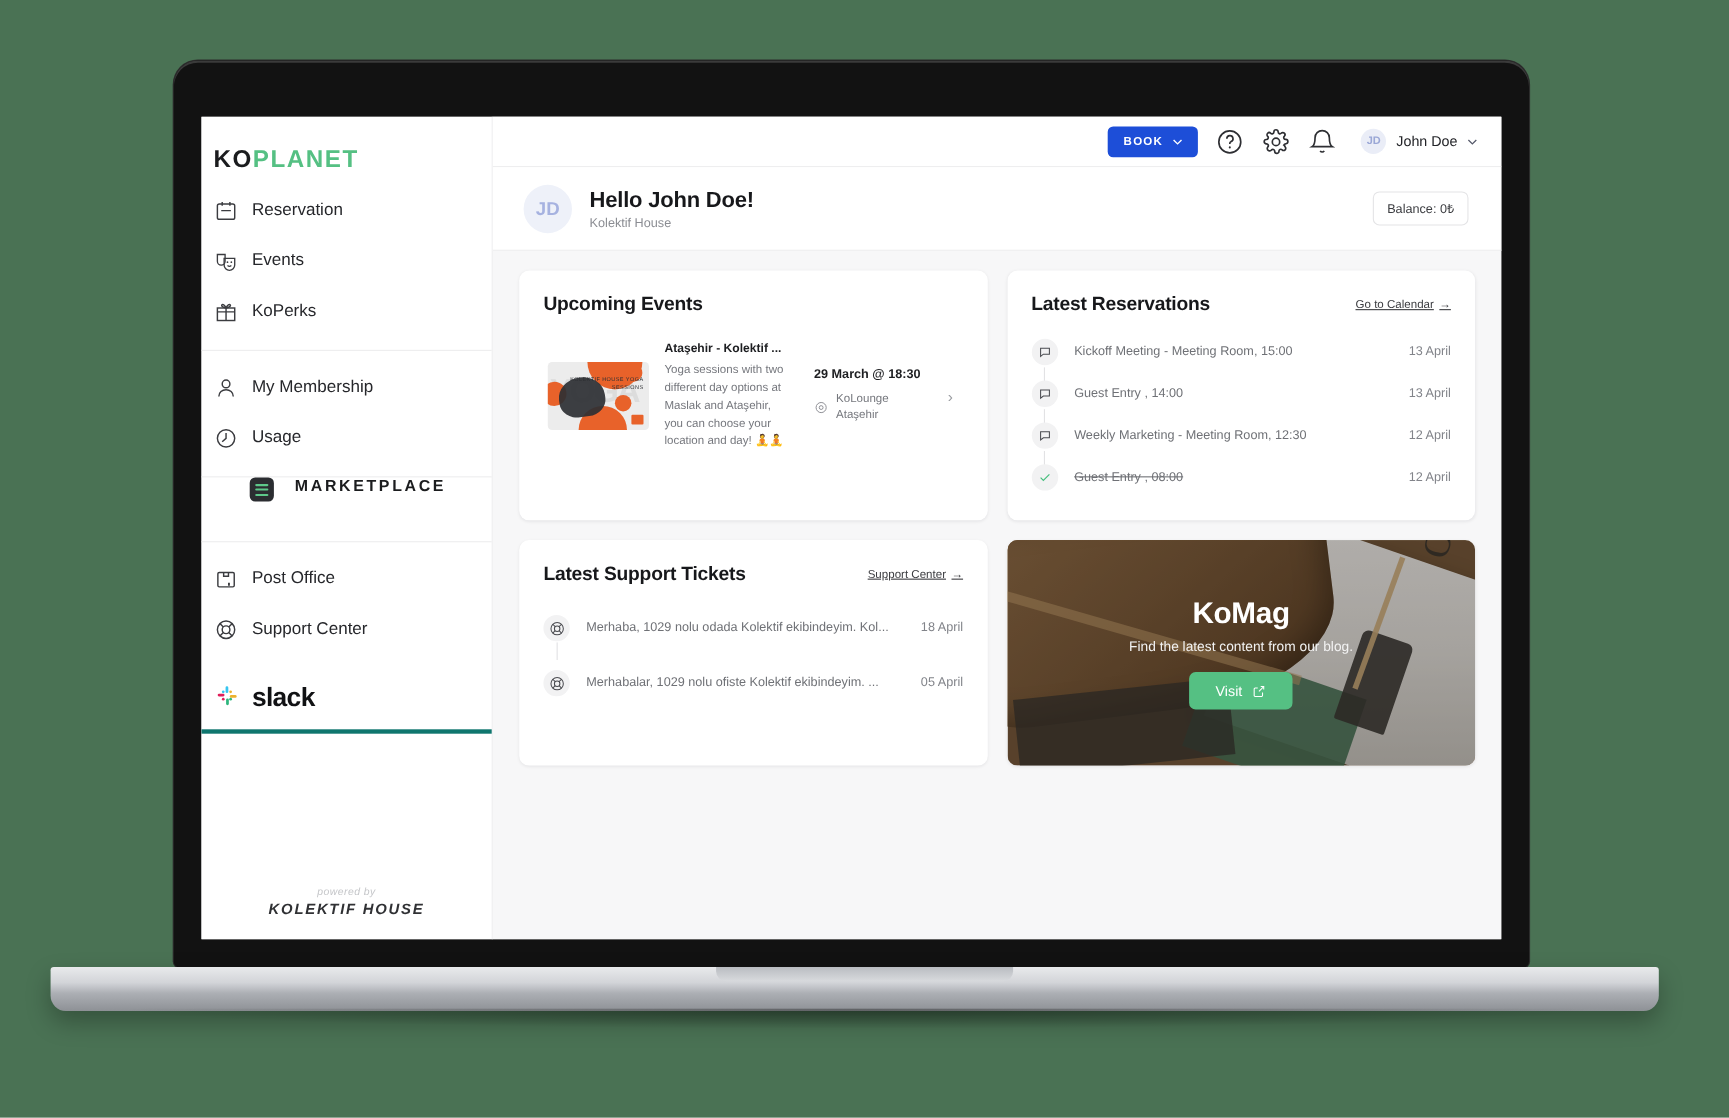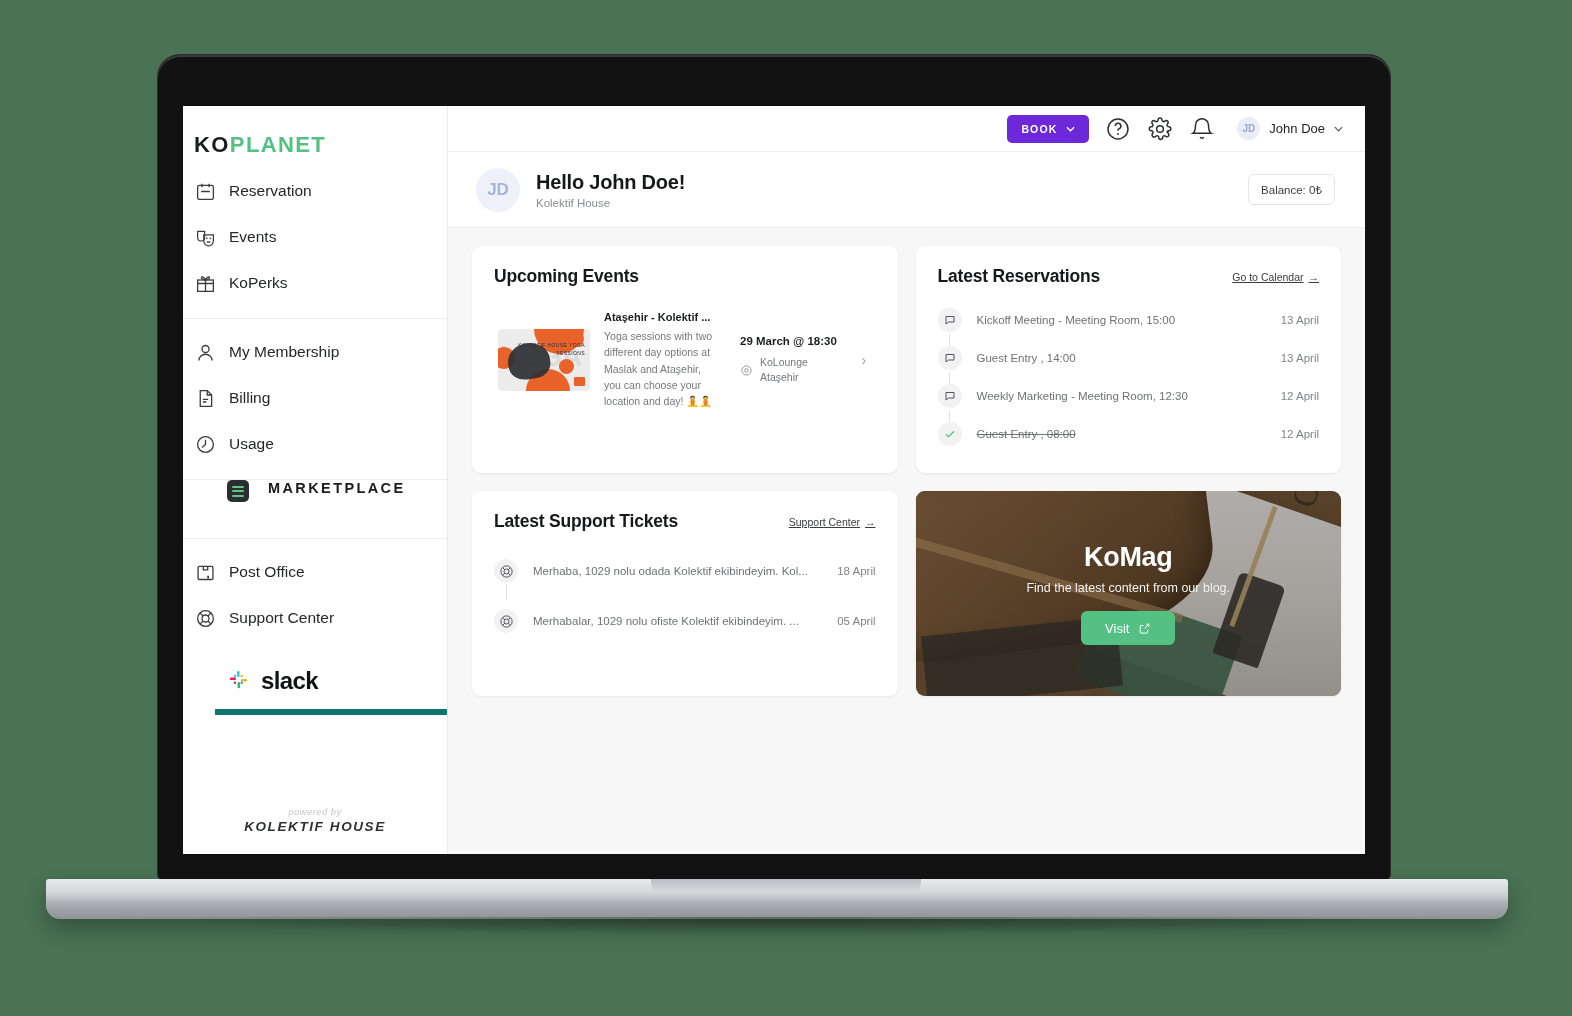--- a/index.html
+++ b/index.html
@@ -78,40 +78,40 @@
 
   .mkt-group { border-top: 1px solid #ededee; border-bottom: 1px solid #ededee; }
   .mkt-item { display:flex; align-items:flex-start; gap: 19px; height: 58px; padding-left: 12px; cursor:pointer;margin-left:32px; }
   .mkt-badge {
     width: 22px; height: 22px; border-radius: 5px; background:#2b2d31;
     display:flex; flex-direction:column; justify-content:center; align-items:center; gap:2.5px; flex:none;
   }
   .mkt-badge i { display:block; width: 12px; height: 2px; border-radius: 1px; background:#5ec88a; }
   .mkt-label { font-size: 14.5px; letter-spacing: 2.4px; font-weight: 700; color:#1b1c1e; }
 
-  .slack-group { border-bottom: 6px solid #0f766e; padding: 14px 0 14px 0; margin-left: 32px; }
+  .slack-group { border-bottom: 4px solid #0f766e; padding: 14px 0 14px 0; }
   .slack-row { display:flex; align-items:center; gap: 11px; padding-left: 12px; cursor:pointer; }
   .slack-word { font-size: 24px; font-weight: 700; letter-spacing:-.6px; color:#111214; }
 
   .side-spacer { flex: 1 1 auto; }
   .side-footer { padding-bottom: 20px; text-align:center;font-style:italic; }
   .pw { font-size: 9.5px; color:#c6c7ca; letter-spacing: .4px; }
   .kh { font-size: 13.5px; font-weight: 700; letter-spacing: 1.6px; color:#303134; margin-top:2px; }
 
   
   .main { flex: 1 1 auto; display:flex; flex-direction:column; min-width:0; background:#f7f7f8; }
 
   .topbar {
     height: 46px; background:#fff; border-bottom:1px solid #ededee;
     display:flex; align-items:center; justify-content:flex-end; gap: 16px;
     padding-right: 22px; flex:none;
   }
   .book-btn {
     display:flex; align-items:center; gap:9px;
-    background:#6d28d9; color:#fff;
+    background:#1d4ed8; color:#fff;
     border:none; border-radius:5px;
     height:28px; padding:0 14px;
     font-size:10.5px; font-weight:700; letter-spacing:1.1px;
     font-family:inherit; cursor:pointer;
   }
   .icon-btn { width:26px; height:26px; color:#2e2f33; cursor:pointer; display:block; }
   .icon-btn svg { width:100%; height:100%; display:block; }
   .user-chip { display:flex; align-items:center; gap:9px; cursor:pointer; margin-left: 6px; }
   .avatar-sm {
     width:23px;height:23px;border-radius:50%;background:#eaedf7;color:#9aa7d6;
@@ -280,30 +280,20 @@
 
           <nav class="nav-group">
             <div class="nav-item">
               <span class="nav-ico">
                 <svg viewBox="0 0 24 24" fill="none" stroke="currentColor" stroke-width="1.5">
                     <circle cx="12" cy="8" r="4"></circle>
                     <path d="M4.5 21c0-4.2 3.4-7 7.5-7s7.5 2.8 7.5 7"></path>
                   </svg>
               </span>
               <span>My Membership</span>
-            </div>
-            <div class="nav-item">
-              <span class="nav-ico">
-                <svg viewBox="0 0 24 24" fill="none" stroke="currentColor" stroke-width="1.5">
-                    <path d="M6 3h8l5 5v13H6z"></path>
-                    <path d="M14 3v5h5"></path>
-                    <path d="M9 13h6M9 16h4"></path>
-                  </svg>
-              </span>
-              <span>Billing</span>
             </div>
             <div class="nav-item">
               <span class="nav-ico">
                 <svg viewBox="0 0 24 24" fill="none" stroke="currentColor" stroke-width="1.5">
                     <circle cx="12" cy="12" r="9"></circle>
                     <path d="M12 6.5V12l-4 3.5"></path>
                   </svg>
               </span>
               <span>Usage</span>
             </div>

